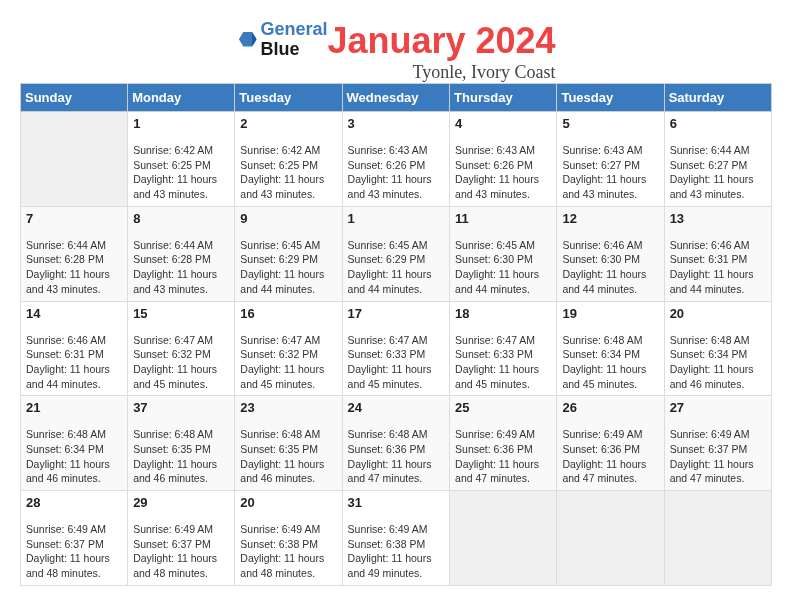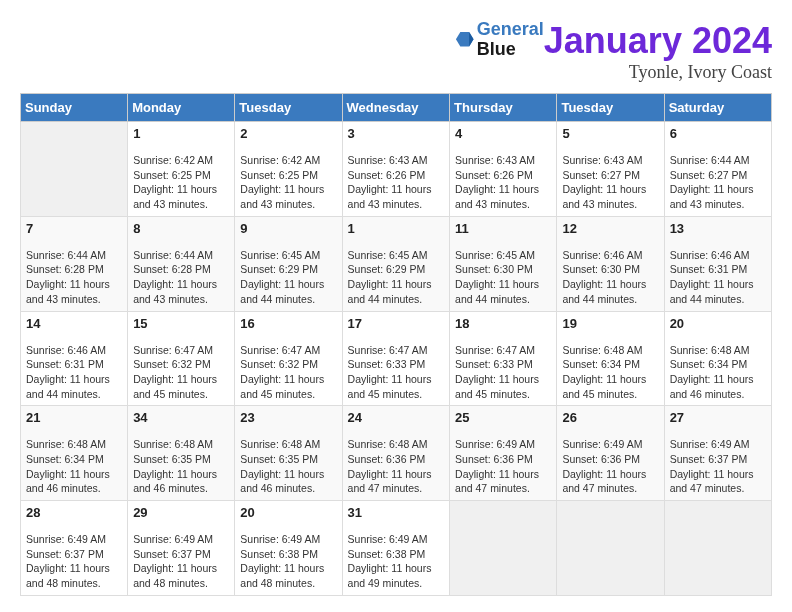--- a/index.html
+++ b/index.html
@@ -5,23 +5,22 @@
     * { box-sizing: border-box; margin: 0; padding: 0; }
     body {
       font-family: Arial, sans-serif;
       background: #fff;
       width: 792px;
       min-height: 612px;
       padding: 20px;
     }
     .header {
       display: flex;
-      justify-content: flex-end;
+      justify-content: center;
       align-items: flex-start;
-      margin-bottom: 10px;
     }
     .logo {
       display: flex;
       align-items: center;
       gap: 2px;
     }
     .logo-text {
       font-size: 18px;
       font-weight: bold;
       color: #1a1a1a;
@@ -33,21 +32,21 @@
     .logo-icon {
       width: 22px;
       height: 22px;
     }
     .title-area {
       text-align: right;
     }
     .month-title {
       font-size: 36px;
       font-weight: bold;
-      color: #6d28d9;
+      color: #ef4444;
     }
     .subtitle {
       font-size: 18px;
       color: #444;
       font-family: Liberation Serif, serif;
     }
     table {
       width: 100%;
       border-collapse: collapse;
       font-size: 11px;
@@ -210,21 +209,21 @@
           <span class="day-number">20</span>
           <div class="day-info">Sunrise: 6:48 AM<br>Sunset: 6:34 PM<br>Daylight: 11 hours<br>and 46 minutes.</div>
         </td>
       </tr>
       <tr>
         <td>
           <span class="day-number">21</span>
           <div class="day-info">Sunrise: 6:48 AM<br>Sunset: 6:34 PM<br>Daylight: 11 hours<br>and 46 minutes.</div>
         </td>
         <td>
-          <span class="day-number">34</span>
+          <span class="day-number">37</span>
           <div class="day-info">Sunrise: 6:48 AM<br>Sunset: 6:35 PM<br>Daylight: 11 hours<br>and 46 minutes.</div>
         </td>
         <td>
           <span class="day-number">23</span>
           <div class="day-info">Sunrise: 6:48 AM<br>Sunset: 6:35 PM<br>Daylight: 11 hours<br>and 46 minutes.</div>
         </td>
         <td>
           <span class="day-number">24</span>
           <div class="day-info">Sunrise: 6:48 AM<br>Sunset: 6:36 PM<br>Daylight: 11 hours<br>and 47 minutes.</div>
         </td>

